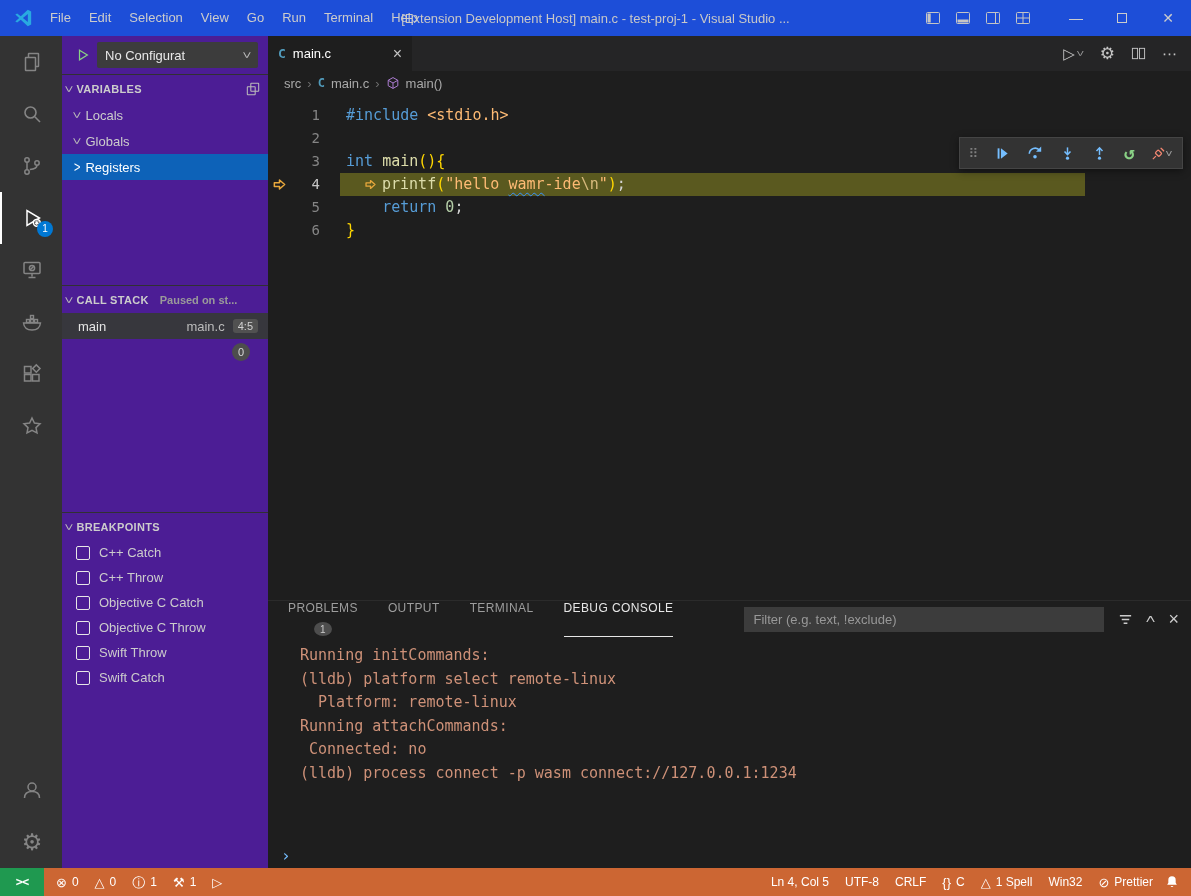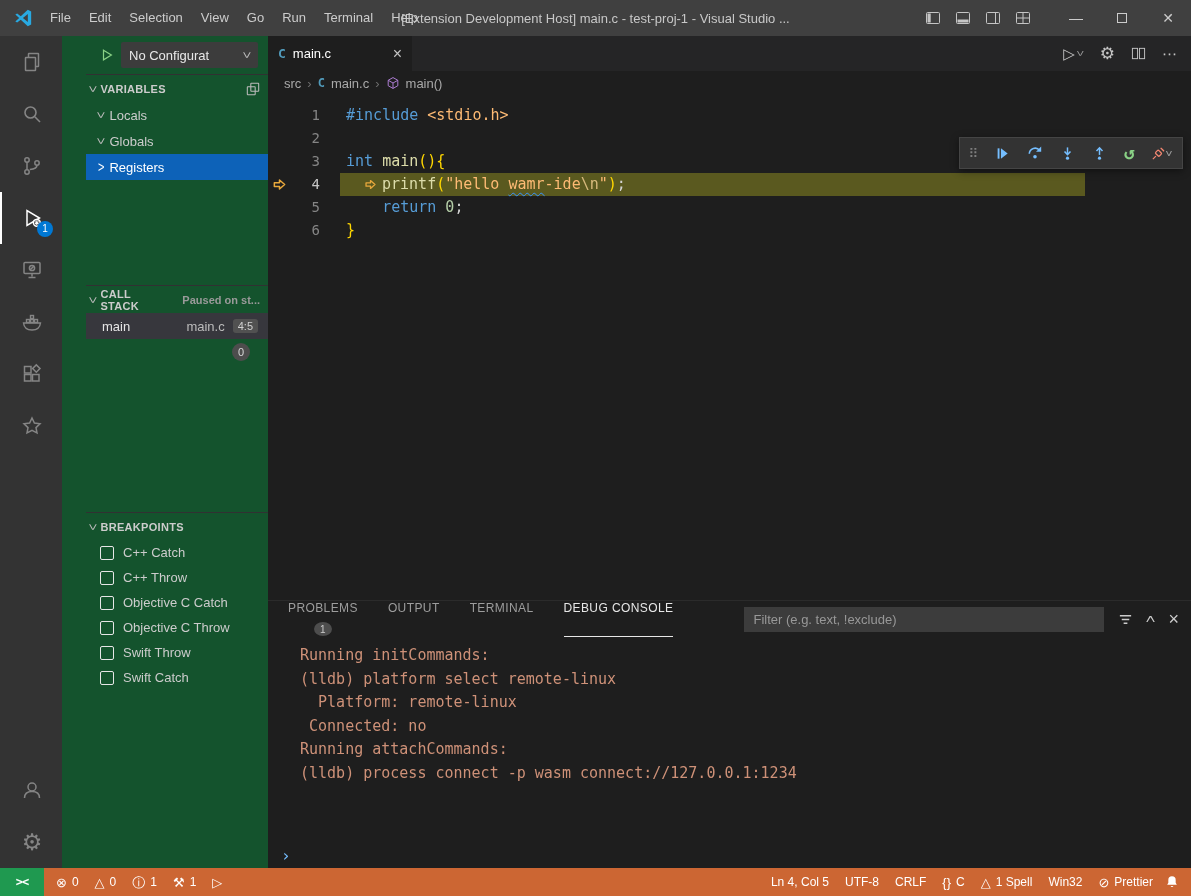--- a/index.html
+++ b/index.html
@@ -5,21 +5,21 @@
   * { box-sizing: border-box; margin: 0; padding: 0; }
   html,body { width:1191px; height:896px; overflow:hidden; }
   body {
     font-family: "Liberation Sans", sans-serif;
     background:#1e1e1e; color:#cccccc; font-size:13px;
     -webkit-user-select:none; user-select:none;
   }
   .app { width:1191px; height:896px; display:flex; flex-direction:column; }
 
   
-  .titlebar { height:36px; background:#404040; display:flex; align-items:center; position:relative; flex:none; }
+  .titlebar { height:36px; background:#1d4ed8; display:flex; align-items:center; position:relative; flex:none; }
   .logo { width:22px; margin:0 6px 0 13px; display:flex; align-items:center; }
   .menubar { display:flex; align-items:center; z-index:2; }
   .menu-item { padding:0 9px; height:36px; line-height:36px; color:#cccccc; cursor:default; }
   .win-title { position:absolute; left:0; right:0; text-align:center; color:#c8c8c8; font-size:13px; pointer-events:none; white-space:nowrap; }
   .tb-right { margin-left:auto; display:flex; align-items:center; z-index:2; }
   .layout-controls { display:flex; gap:14px; margin-right:22px; }
   .lc-icon { display:flex; align-items:center; }
   .win-ctl { width:46px; height:36px; display:flex; align-items:center; justify-content:center; color:#cccccc; font-size:14px; }
   .max-box { width:10px; height:10px; border:1px solid #cccccc; display:inline-block; }
 
@@ -28,21 +28,21 @@
 
   
   .activity-bar { width:62px; background:#333333; display:flex; flex-direction:column; align-items:stretch; flex:none; }
   .ab-item { height:52px; display:flex; align-items:center; justify-content:center; color:#858585; position:relative; border-left:2px solid transparent; cursor:pointer; }
   .ab-item.active { color:#ffffff; border-left-color:#ffffff; }
   .ab-badge { position:absolute; right:9px; bottom:7px; min-width:16px; height:16px; border-radius:50%; background:#0078d4; color:#fff; font-size:10px; line-height:16px; text-align:center; }
   .ab-bottom { margin-top:auto; display:flex; flex-direction:column; }
   .gear-glyph { font-size:23px; line-height:1; }
 
   
-  .sidebar { width:206px; background:#14532d; display:flex; flex-direction:column; flex:none; font-size:13px;padding-left:24px; }
+  .sidebar { width:206px; background:#4c1d95; display:flex; flex-direction:column; flex:none; font-size:13px; }
   .run-config-row { height:38px; display:flex; align-items:center; gap:7px; padding:0 10px 0 14px; flex:none; }
   .config-dropdown { flex:1; height:26px; background:#3c3c3c; border-radius:2px; display:flex; align-items:center; padding:0 8px; color:#e8e8e8; cursor:pointer; }
   .config-dropdown .cfg-label { flex:1; white-space:nowrap; overflow:hidden; }
   .chev { display:inline-block; font-size:11px; color:#b9b9b9; transform:scaleY(1.3); }
   .chev.open { transform:rotate(90deg) scaleY(1.3); }
   .sec { border-top:1px solid #313132; display:flex; flex-direction:column; overflow:hidden; }
   .sec-variables { height:211px; }
   .sec-watch { height:182px; }
   .sec-callstack { height:227px; }
   .sec-breakpoints { flex:1; }
@@ -512,21 +512,21 @@
                 </svg>
             </span>
             <span class="pa-btn">
                 <span class="pa-chev-up">&gt;</span>
               </span>
             <span class="pa-btn">
                 <span style="font-size:18px;">×</span>
               </span>
           </div>
         </div>
-        <div class="console"><div class="console-line">Running initCommands:</div><div class="console-line">(lldb) platform select remote-linux</div><div class="console-line">  Platform: remote-linux</div><div class="console-line"> Connected: no</div><div class="console-line">Running attachCommands:</div><div class="console-line">(lldb) process connect -p wasm connect://127.0.0.1:1234</div></div>
+        <div class="console"><div class="console-line">Running initCommands:</div><div class="console-line">(lldb) platform select remote-linux</div><div class="console-line">  Platform: remote-linux</div><div class="console-line">Running attachCommands:</div><div class="console-line"> Connected: no</div><div class="console-line">(lldb) process connect -p wasm connect://127.0.0.1:1234</div></div>
         <div class="console-input">
           <span>›</span>
         </div>
       </div>
     </div>
   </div>
 
   <footer class="status-bar">
     <div class="remote">
       <span>&gt;&lt;</span>

